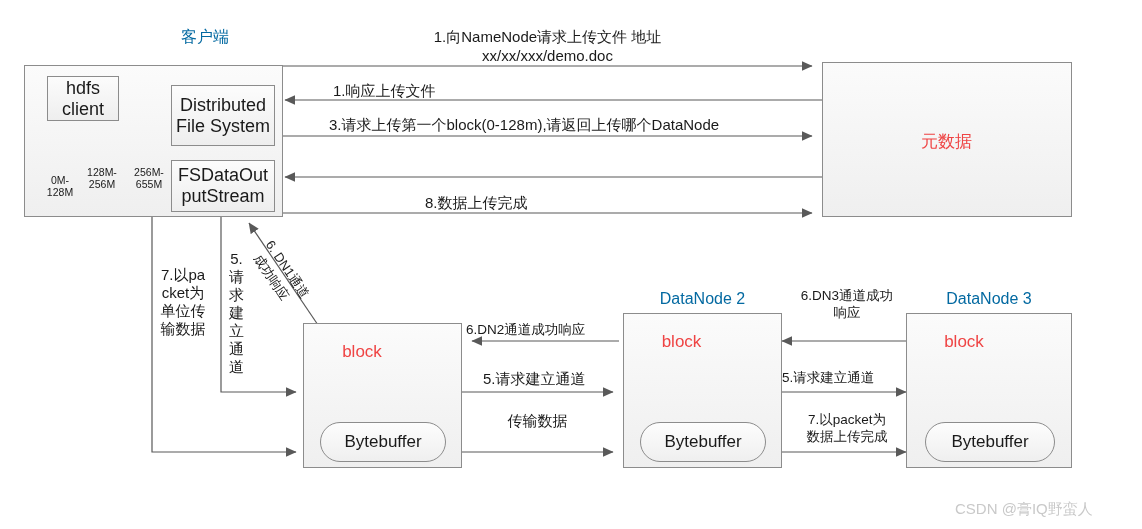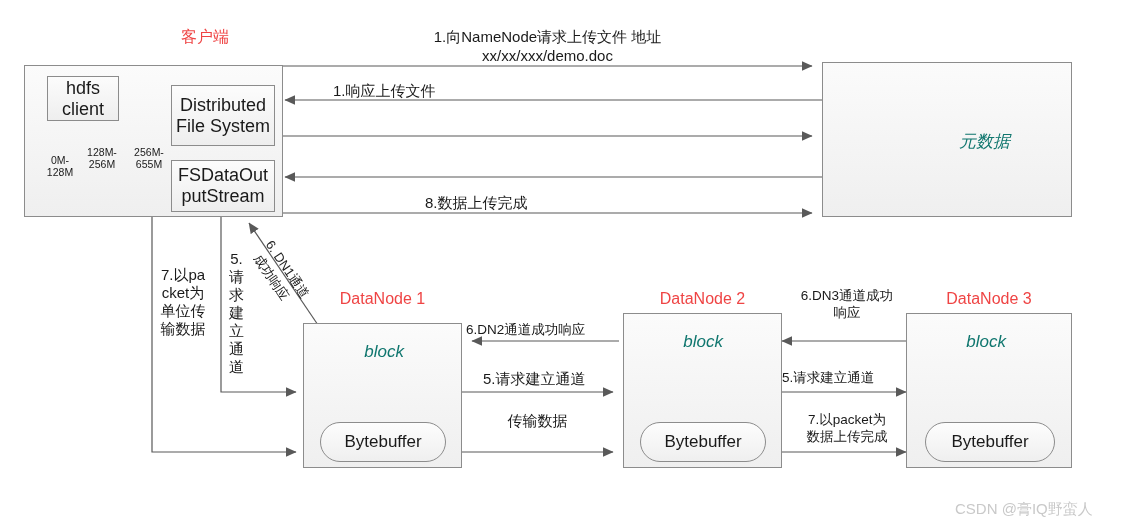--- a/index.html
+++ b/index.html
@@ -32,21 +32,21 @@
     line-height: 1.25;
     color: #1a1a1a;
     white-space: nowrap;
   }
   .lbl.sm { font-size: 13.5px; }
   .lbl.center { text-align: center; }
 
   .box-title {
     position: absolute;
     font-size: 16px;
-    color: #ef4444;
+    color: #0369a1;
     text-align: center;
     white-space: nowrap;
   }
 
   .panel {
     position: absolute;
     box-sizing: border-box;
     border: 1px solid #8c8c8c;
     background: linear-gradient(180deg, #fbfbfb 0%, #efefef 100%);
   }
@@ -74,24 +74,23 @@
     justify-content: center;
     font-size: 17px;
     color: #1a1a1a;
   }
   .doc-shape {
     position: absolute;
   }
   .doc-shape .doc-text {
     position: absolute;
     width: 100%;
-    text-align: right;
+    text-align: center;
     font-size: 17px;
-    color: #0f766e;
-    font-style: italic;
+    color: #ef4444;
   }
   .filebox {
     position: absolute;
   }
   .filebox .seg {
     position: absolute;
     font-size: 10.5px;
     text-align: center;
     line-height: 1.15;
     color: #1a1a1a;
@@ -207,21 +206,21 @@
 
   <div class="panel" style="left:24px; top:65px; width:259px; height:152px;"></div>
 
   <div class="subbox" style="left:47px; top:76px; width:72px; height:45px;">
     <div>
       <span>hdfs</span><br>
       <span>client</span>
     </div>
   </div>
 
-  <div class="filebox" style="left:32px; top:128px; width:145px; height:70px;">
+  <div class="filebox" style="left:32px; top:148px; width:145px; height:70px;">
     <div class="seg" style="left:4px; top:26px; width:48px;">
       <span>0M-</span><br>
       <span>128M</span>
     </div>
     <div class="seg" style="left:48px; top:18px; width:44px;">
       <span>128M-</span><br>
       <span>256M</span>
     </div>
     <div class="seg" style="left:95px; top:18px; width:44px;">
       <span>256M-</span><br>
@@ -248,32 +247,32 @@
     <div class="doc-text" style="top:26px;">元数据</div>
   </div>
 
   <div class="lbl center" style="left:283px; top:28px; width:529px;">
     <div>1.向NameNode请求上传文件 地址</div>
     <div>xx/xx/xxx/demo.doc</div>
   </div>
 
   <div class="lbl" style="left:333px; top:82px;">1.响应上传文件</div>
 
+  <div class="lbl" style="left:329px; top:116px;">3.请求上传第一个block(0-128m),请返回上传哪个DataNode</div>
 
 
   <div class="lbl" style="left:425px; top:194px;">8.数据上传完成</div>
 
   <div class="vert" style="left:160px; top:266px; width:46px; text-align:center;">7.以packet为单位传输数据</div>
 
   <div class="vert" style="left:228px; top:250px; width:17px;">5.请求建立通道</div>
 
   <div class="rot" style="left:276px; top:237px; transform: rotate(56deg);">6. DN1通道</div>
   <div class="rot" style="left:264px; top:251px; transform: rotate(56deg);">成功响应</div>
 
-  <div class="box-title" style="left:303px; top:290px; width:159px;">DataNode 1</div>
   <div class="panel" style="left:303px; top:323px; width:159px; height:145px;"></div>
   <div class="doc-shape" style="left:320px; top:333px; width:84px; height:60px;">
     <div class="doc-text" style="top:9px;">block</div>
   </div>
   <div class="rounded" style="left:320px; top:422px; width:126px; height:40px;">Bytebuffer</div>
 
   <div class="lbl sm" style="left:466px; top:322px;">6.DN2通道成功响应</div>
   <div class="lbl" style="left:483px; top:370px;">5.请求建立通道</div>
   <div class="lbl center" style="left:462px; top:412px; width:151px;">
     <div>传输数据</div>

